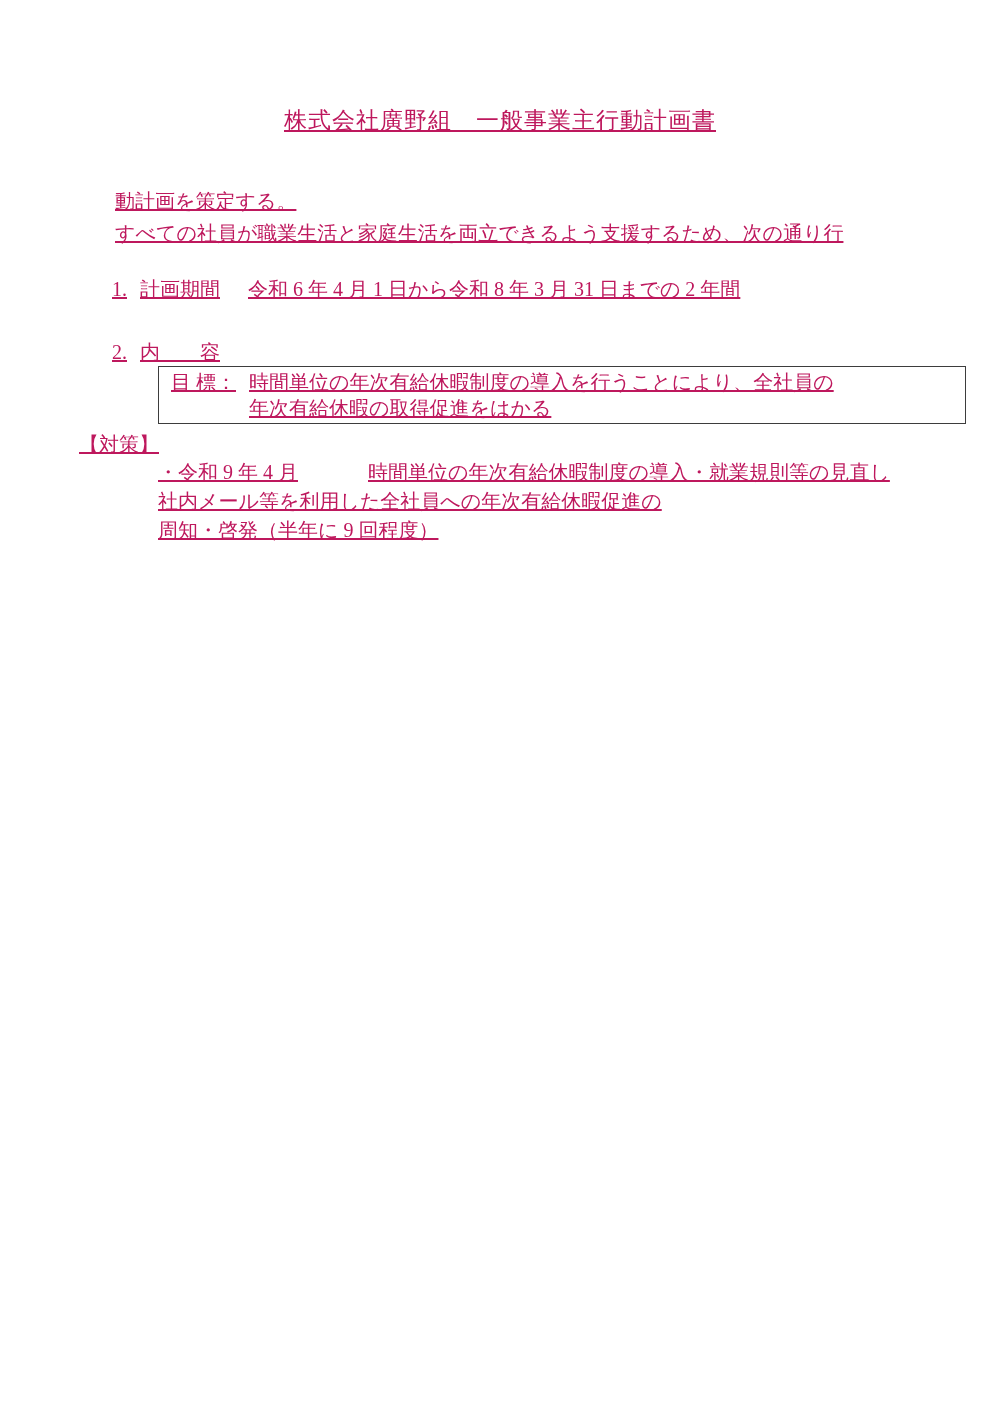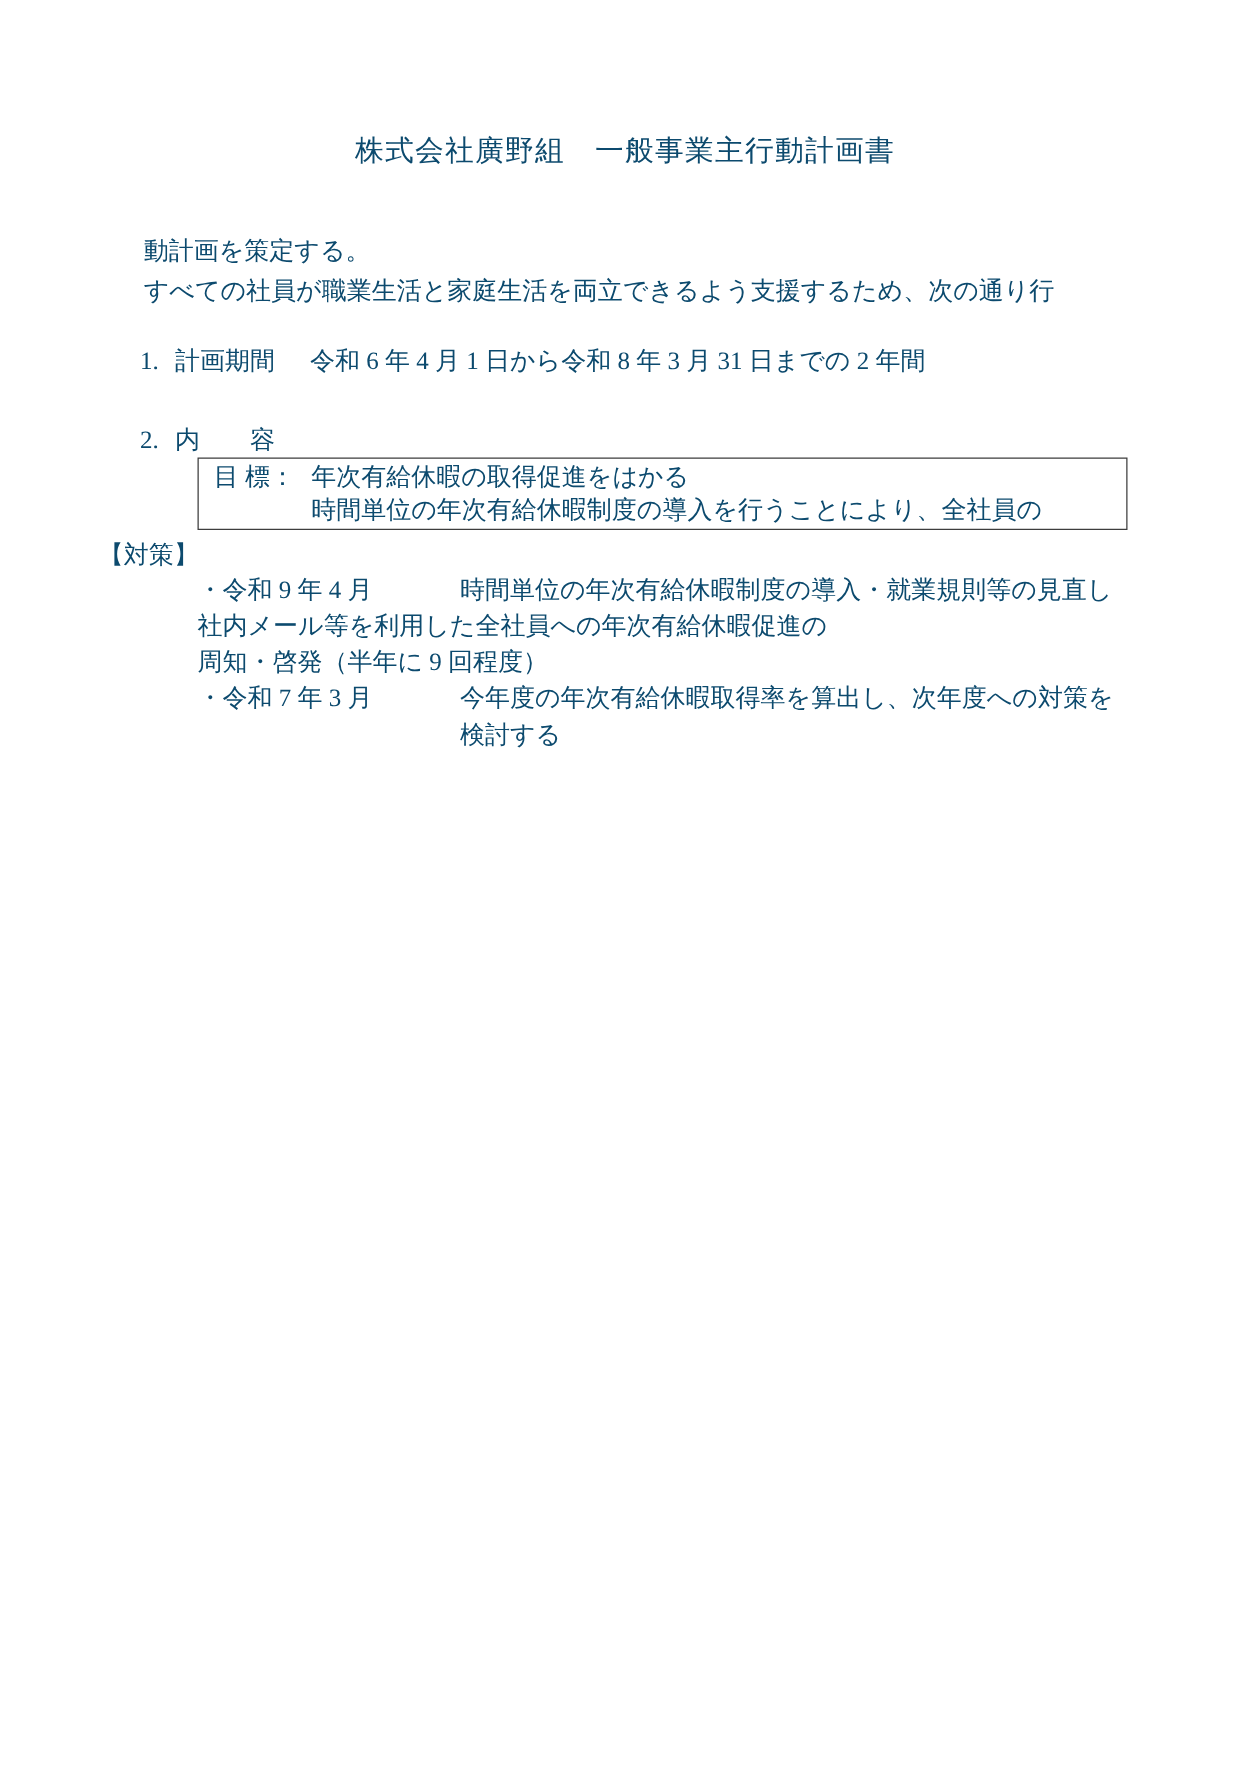--- a/index.html
+++ b/index.html
@@ -6,25 +6,26 @@
     margin: 0;
     padding: 0;
     background: #ffffff;
   }
   .page {
     position: relative;
     width: 1000px;
     height: 1414px;
     margin: 0 auto;
     background: #ffffff;
-    color: #0c4a6e;
+    color: #be185d;
     font-family: "Liberation Serif", "DejaVu Serif", serif;
     font-size: 20px;
     overflow: hidden;
     box-sizing: border-box;
+    text-decoration: underline;
   }
   .line { display: block; white-space: nowrap; }
 
   .title {
     margin: 0;
     padding-top: 106px;
     font-size: 23px;
     font-weight: normal;
     text-align: center;
     letter-spacing: 1px;
@@ -46,21 +47,21 @@
   }
   .section-plan-period { margin-top: 27px; }
   .section-content   { margin-top: 36px; }
   .section-number { display: inline-block; width: 28px; }
   .section-heading { display: inline-block; }
   .section-value { margin-left: 28px; text-align: center; }
 
   .goal-box {
     box-sizing: border-box;
     margin-left: 158px;
-    width: 744px;
+    width: 808px;
     border: 1.5px solid #3d3d3d;
     padding: 2px 8px 2px 12px;
     display: flex;
     align-items: flex-start;
     line-height: 26px;
   }
   .goal-label {
     display: inline-block;
     width: 78px;
     flex: 0 0 78px;
@@ -110,22 +111,22 @@
   </div>
 
   <div class="section-row section-content">
     <span class="section-number">2.</span>
     <span class="section-heading">内　　容</span>
   </div>
 
   <div class="goal-box">
     <span class="goal-label">目 標：</span>
     <div class="goal-text">
+      <span class="line">時間単位の年次有給休暇制度の導入を行うことにより、全社員の</span>
       <span class="line">年次有給休暇の取得促進をはかる</span>
-      <span class="line">時間単位の年次有給休暇制度の導入を行うことにより、全社員の</span>
     </div>
   </div>
 
   <div class="measures-heading">【対策】</div>
 
   <div class="measures-list">
 
     <div class="measure-row">
       <span class="measure-date">・令和 9 年 4 月</span>
       <div class="measure-description">
@@ -133,23 +134,16 @@
       </div>
     </div>
 
     <div class="measure-row">
       <div class="measure-description">
         <span class="line">社内メール等を利用した全社員への年次有給休暇促進の</span>
         <span class="line">周知・啓発（半年に 9 回程度）</span>
       </div>
     </div>
 
-    <div class="measure-row">
-      <span class="measure-date">・令和 7 年 3 月</span>
-      <div class="measure-description">
-        <span class="line">今年度の年次有給休暇取得率を算出し、次年度への対策を</span>
-        <span class="line">検討する</span>
-      </div>
-    </div>
 
   </div>
 
 </div>
 
 </body></html>

